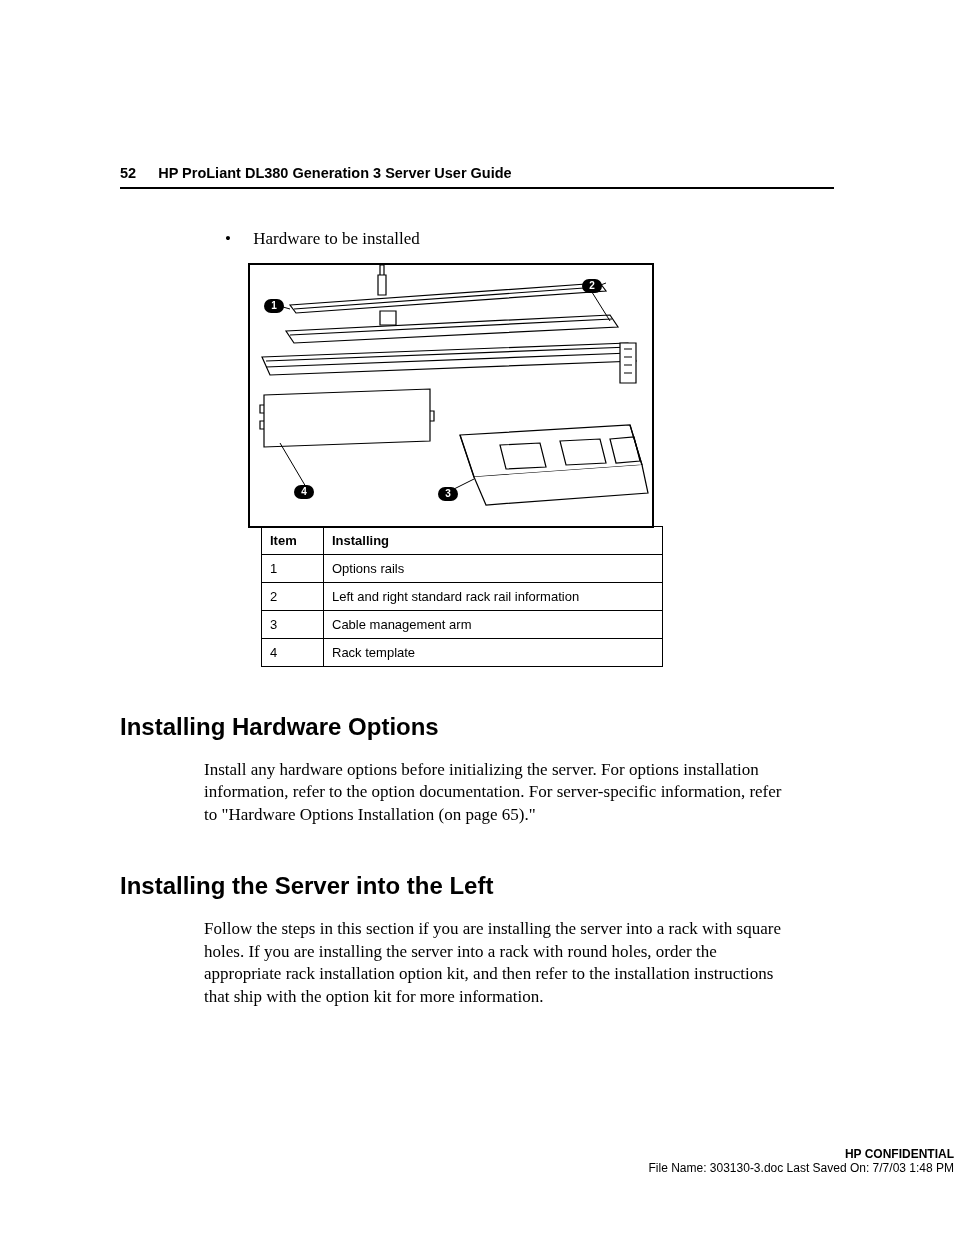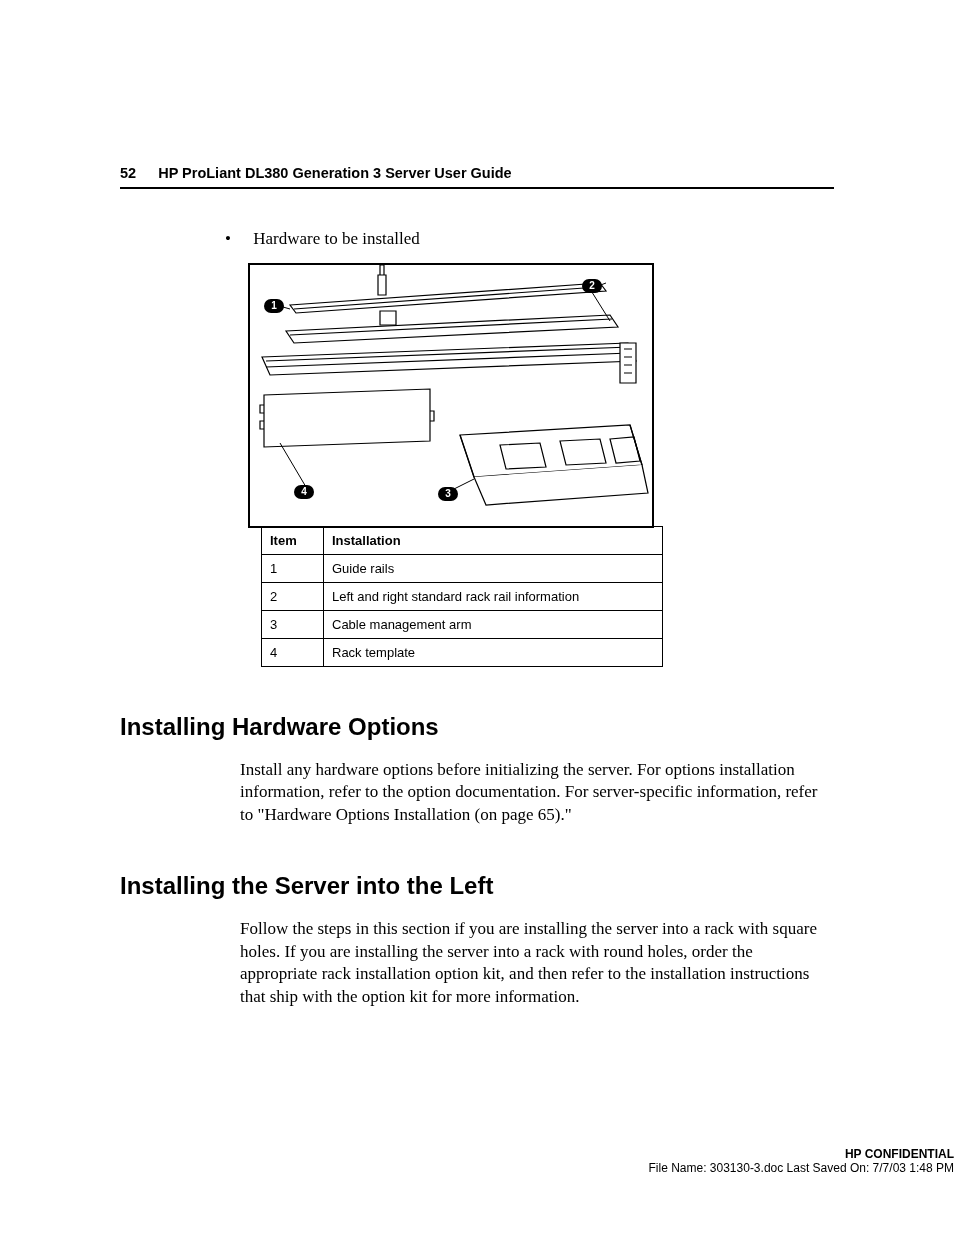--- a/index.html
+++ b/index.html
@@ -76,21 +76,21 @@
   }
   th { font-weight: bold; }
   td.item-col, th.item-col { width: 45px; }
   h2.section {
     font-family: Arial, Helvetica, sans-serif;
     font-weight: bold;
     font-size: 24px;
     margin: 46px 0 18px 0;
   }
   .body-para {
-    margin-left: 120px;
+    margin-left: 84px;
     font-size: 17px;
     line-height: 1.32;
     max-width: 580px;
   }
   .footer {
     position: absolute;
     bottom: 60px;
     left: 0; right: 0;
     text-align: right;
     font-family: Arial, Helvetica, sans-serif;
@@ -155,25 +155,25 @@
     <div class="callout" style="left:332px; top:14px;">2</div>
     <div class="callout" style="left:188px; top:222px;">3</div>
     <div class="callout" style="left:44px; top:220px;">4</div>
   </div>
 
   <div class="table-wrap">
     <table>
       <tbody>
           <tr>
         <th class="item-col">Item</th>
-        <th>Installation</th>
+        <th>Installing</th>
       </tr>
       <tr>
         <td class="item-col">1</td>
-        <td>Guide rails</td>
+        <td>Options rails</td>
       </tr>
       <tr>
         <td class="item-col">2</td>
         <td>Left and right standard rack rail information</td>
       </tr>
       <tr>
         <td class="item-col">3</td>
         <td>Cable management arm</td>
       </tr>
       <tr>

